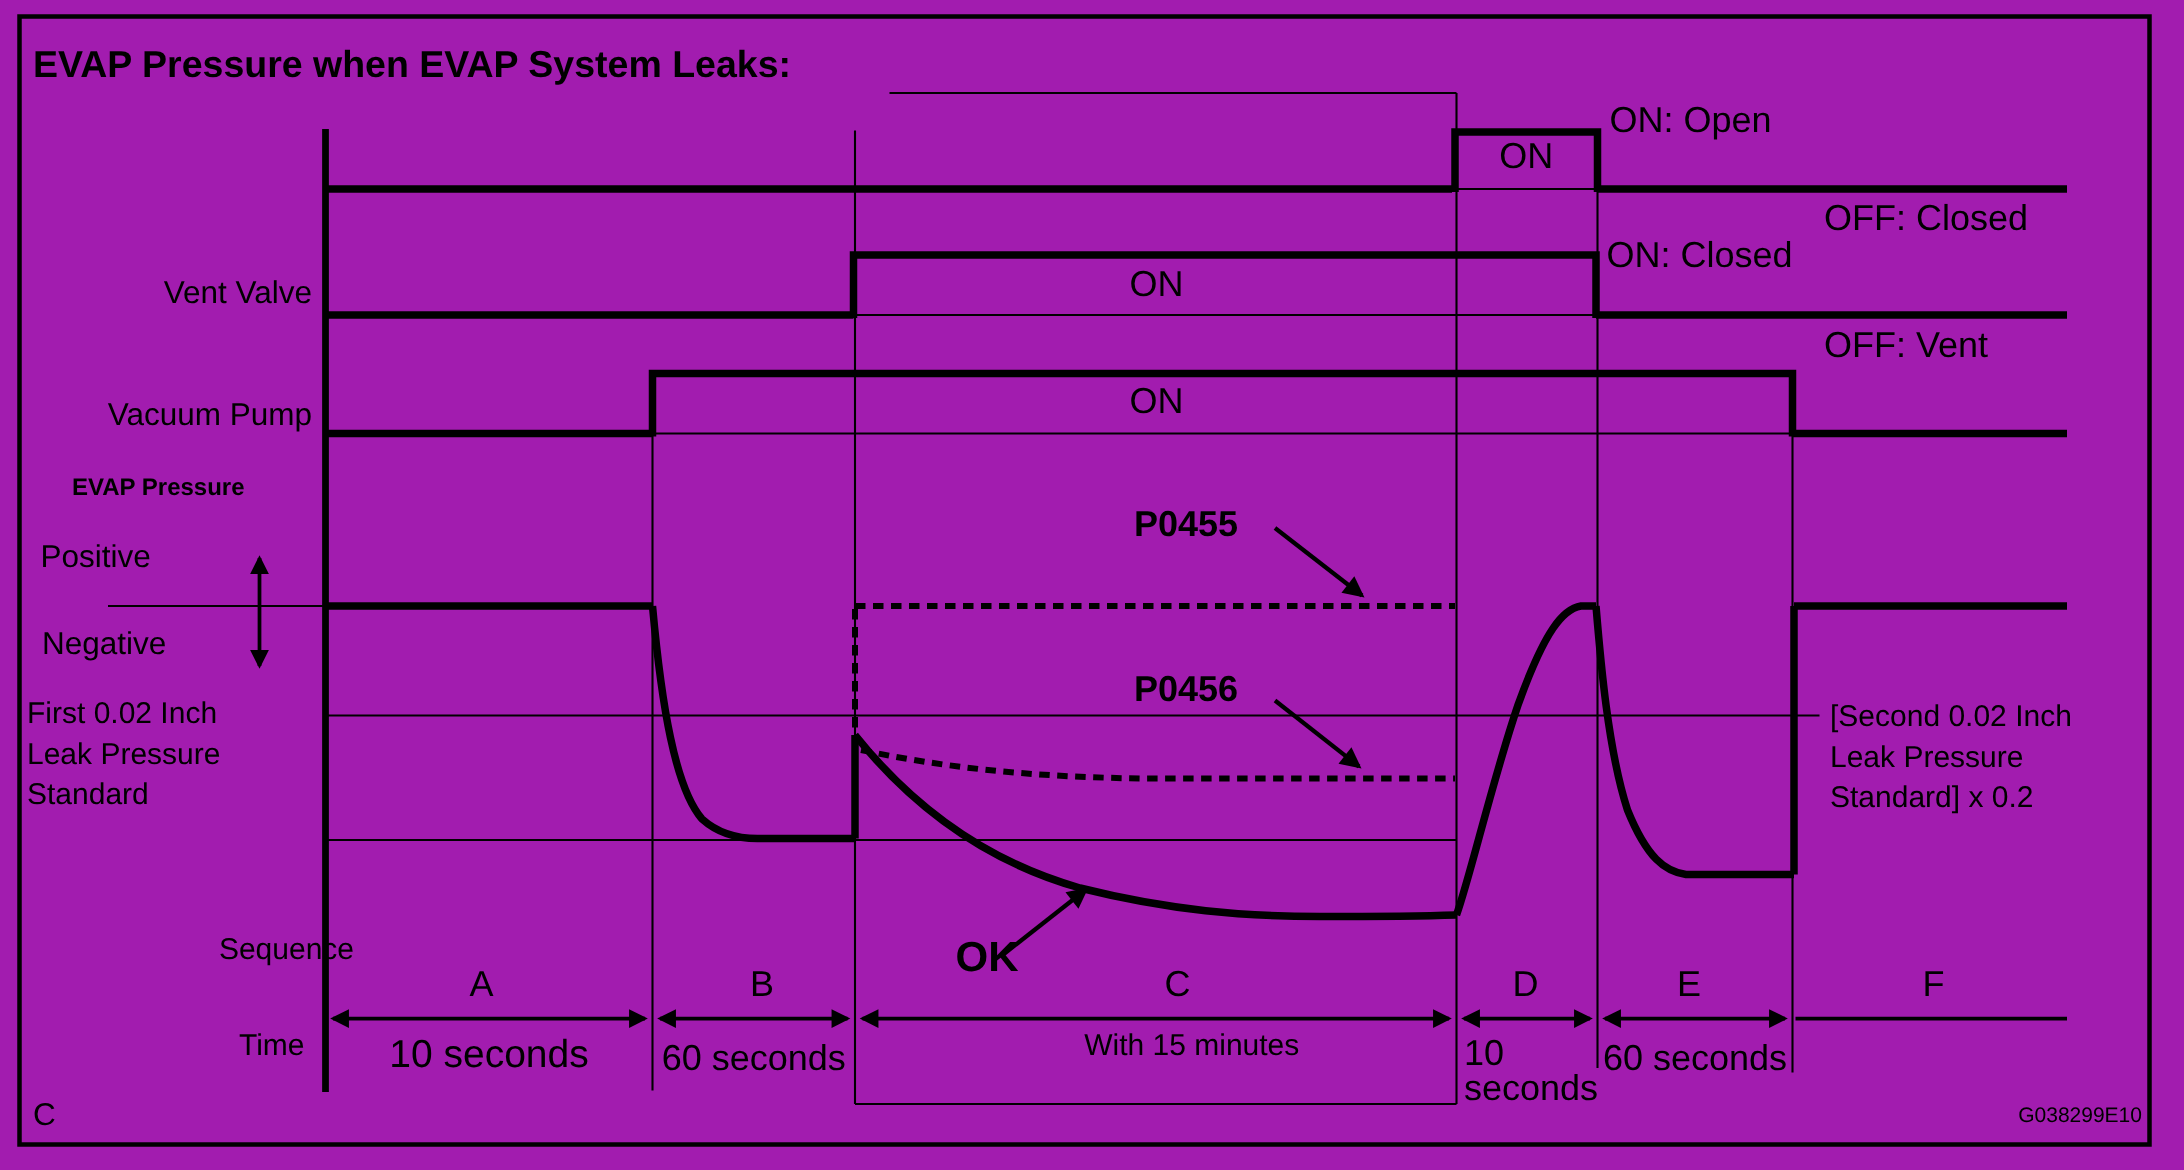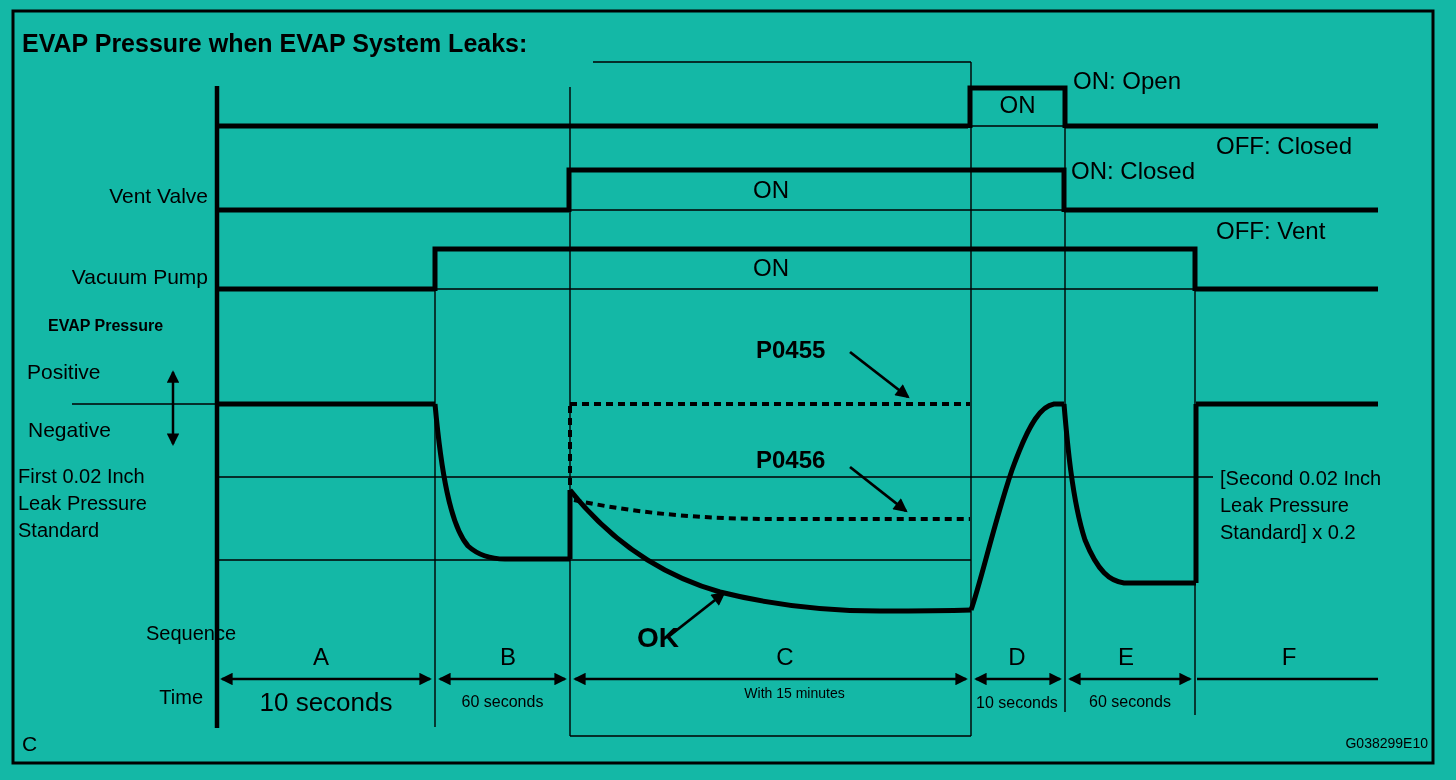--- a/index.html
+++ b/index.html
@@ -1,29 +1,29 @@
 <!DOCTYPE html>
 <html><head>
 <meta charset="utf-8">
 <style>
   html,body{margin:0;padding:0;background:#fff;}
   #stage{
-    position:relative;width:1456px;height:780px;background:#14b8a6;
+    position:relative;width:1456px;height:780px;background:#a21caf;
     font-family:"Liberation Sans","DejaVu Sans",sans-serif;color:#000;
     overflow:hidden;
   }
   #stage svg{position:absolute;left:0;top:0;}
   .lbl{position:absolute;white-space:nowrap;line-height:1.1;}
   .lbl.wrap{white-space:normal;}
   .rowlbl{left:0;width:208px;text-align:right;font-size:21px;}
   .legend{font-size:24px;}
   .onlbl{font-size:24px;}
   .dtc{font-size:24px;font-weight:bold;}
   .seqletter{font-size:24px;width:60px;text-align:center;}
-  .timetext{font-size:16px;text-align:center;}
+  .timetext{font-size:24px;text-align:center;}
   .std{font-size:20px;line-height:27px;}
 </style>
 </head>
 <body>
 
 <div id="stage">
 
   <svg width="1456" height="780" viewBox="0 0 1456 780">
     <defs>
       <marker id="ah" viewBox="0 0 10 10" refX="8.5" refY="5" markerWidth="6.5" markerHeight="5" orient="auto-start-reverse">
@@ -125,20 +125,20 @@
 
   <div class="lbl seqletter" style="left:291px;top:644px;">A</div>
   <div class="lbl seqletter" style="left:478px;top:644px;">B</div>
   <div class="lbl seqletter" style="left:755px;top:644px;">C</div>
   <div class="lbl seqletter" style="left:987px;top:644px;">D</div>
   <div class="lbl seqletter" style="left:1096px;top:644px;">E</div>
   <div class="lbl seqletter" style="left:1259px;top:644px;">F</div>
 
   <div class="lbl timetext" style="left:217px;width:218px;top:688px;font-size:26px;">10 seconds</div>
   <div class="lbl timetext" style="left:435px;width:135px;top:693px;">60 seconds</div>
-  <div class="lbl timetext" style="left:570px;width:449px;top:686px;font-size:14px;">With 15 minutes</div>
+  <div class="lbl timetext" style="left:570px;width:449px;top:686px;font-size:20px;">With 15 minutes</div>
   <div class="lbl timetext wrap" style="left:976px;width:82px;top:691px;text-align:left;line-height:23px;">10 seconds</div>
   <div class="lbl timetext" style="left:1065px;width:130px;top:693px;">60 seconds</div>
 
   <div class="lbl" style="left:22px;top:732px;font-size:21px;">C</div>
   <div class="lbl" style="left:1240px;width:188px;top:736px;font-size:14px;text-align:right;">G038299E10</div>
 
 </div>
 
 </body></html>

